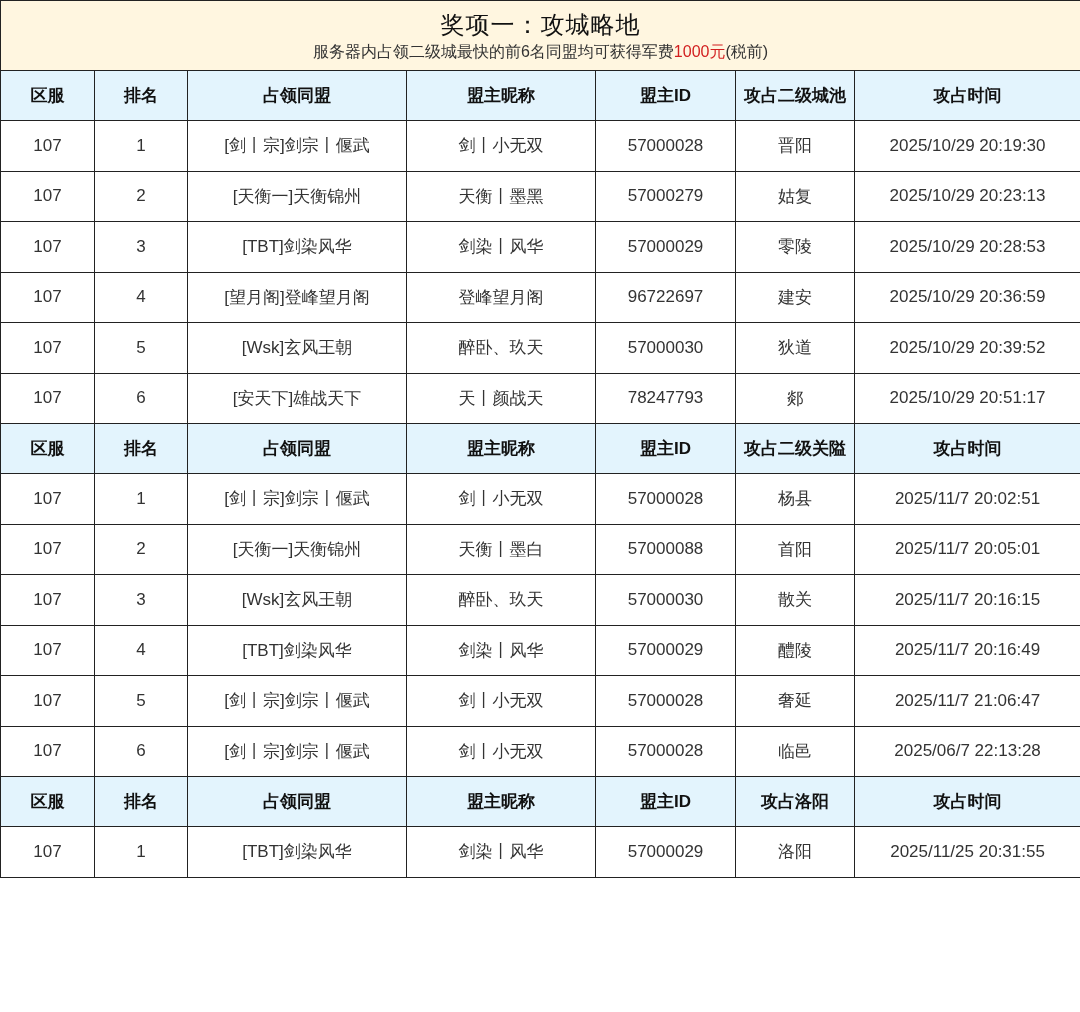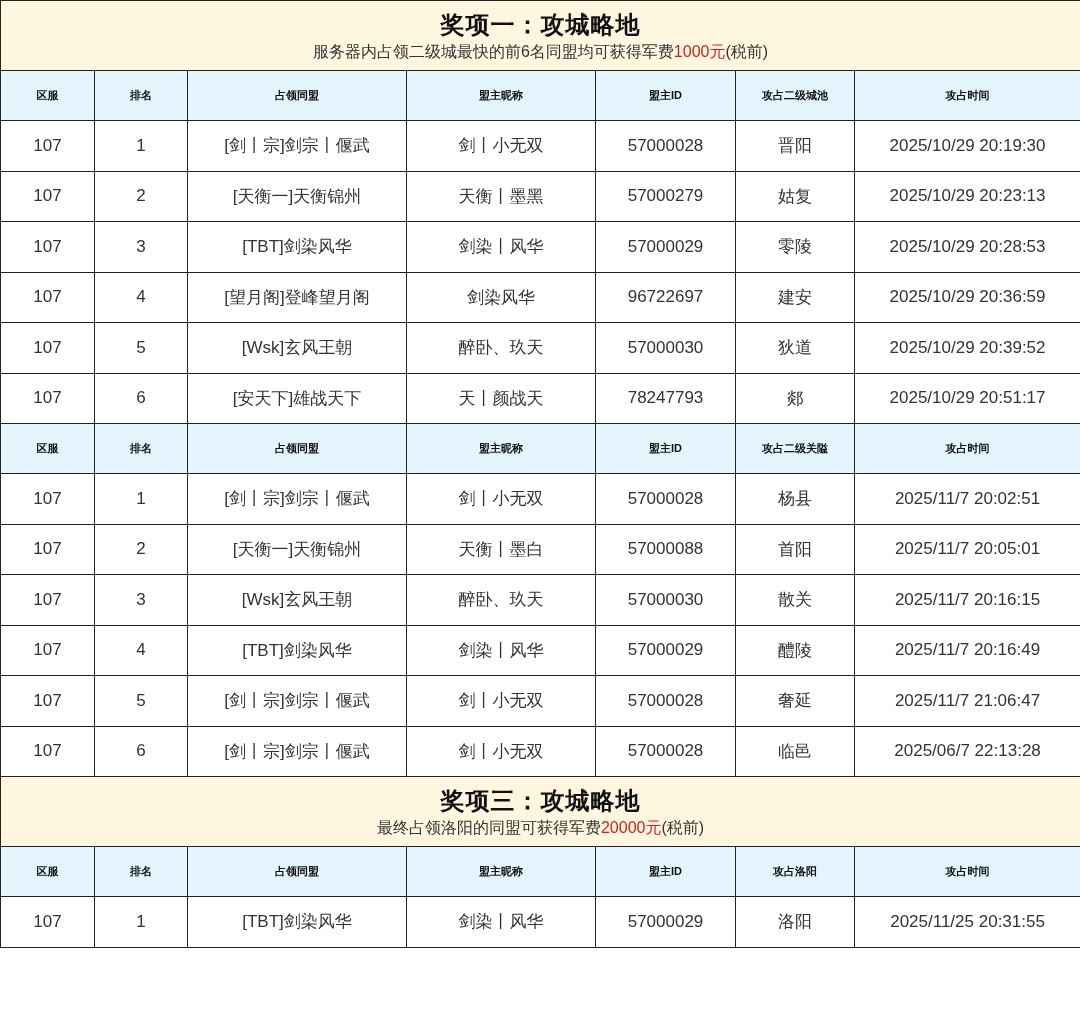--- a/index.html
+++ b/index.html
@@ -2,24 +2,24 @@
 <html><head>
   <meta charset="utf-8">
   <style>
     * { box-sizing: border-box; margin: 0; padding: 0; }
     html, body { width: 1080px; height: 1012px; background: #ffffff; overflow: hidden; }
     body { font-family: "Liberation Sans", "DejaVu Sans", sans-serif; color: #333333; }
     .sheet { position: relative; width: 1080px; }
     table { border-collapse: collapse; width: 1080px; table-layout: fixed; }
     td, th { border: 1.5px solid #222222; text-align: center; vertical-align: middle; }
     .banner td { background: #fff6e0; height: 70px; padding: 0; }
-    .banner .title { font-size: 24px; font-weight: bold; color: #111111; line-height: 32px; letter-spacing: 1px; }
+    .banner .title { font-size: 24px; font-weight: normal; color: #111111; line-height: 32px; letter-spacing: 1px; }
     .banner .desc { font-size: 16px; color: #333333; line-height: 22px; }
     .banner .hl { color: #d21f1f; }
-    .head th { background: #e3f4fd; height: 50px; font-size: 11px; font-weight: bold; color: #111111; }
+    .head th { background: #e3f4fd; height: 50px; font-size: 17px; font-weight: bold; color: #111111; }
     .row td { background: #ffffff; height: 50.5px; font-size: 17px; color: #333333; }
   </style>
 </head>
 <body>
 
 <div class="sheet">
   <table>
     <colgroup>
       <col style="width:94px">
       <col style="width:93px">
@@ -69,21 +69,21 @@
           <td>[TBT]剑染风华</td>
           <td>剑染丨风华</td>
           <td>57000029</td>
           <td>零陵</td>
           <td>2025/10/29 20:28:53</td>
         </tr>
         <tr class="row">
           <td>107</td>
           <td>4</td>
           <td>[望月阁]登峰望月阁</td>
-          <td>剑染风华</td>
+          <td>登峰望月阁</td>
           <td>96722697</td>
           <td>建安</td>
           <td>2025/10/29 20:36:59</td>
         </tr>
         <tr class="row">
           <td>107</td>
           <td>5</td>
           <td>[Wsk]玄风王朝</td>
           <td>醉卧、玖天</td>
           <td>57000030</td>
@@ -155,26 +155,20 @@
         </tr>
         <tr class="row">
           <td>107</td>
           <td>6</td>
           <td>[剑丨宗]剑宗丨偃武</td>
           <td>剑丨小无双</td>
           <td>57000028</td>
           <td>临邑</td>
           <td>2025/06/7 22:13:28</td>
         </tr>
-  <tr class="banner">
-    <td colspan="7">
-      <div class="title">奖项三：攻城略地</div>
-      <div class="desc"><span class="d-pre">最终占领洛阳的同盟可获得军费</span><span class="hl d-amt">20000元</span><span class="d-post">(税前)</span></div>
-    </td>
-  </tr>
 <tr class="head">
           <th>区服</th>
           <th>排名</th>
           <th>占领同盟</th>
           <th>盟主昵称</th>
           <th>盟主ID</th>
           <th>攻占洛阳</th>
           <th>攻占时间</th>
         </tr>
         <tr class="row">

